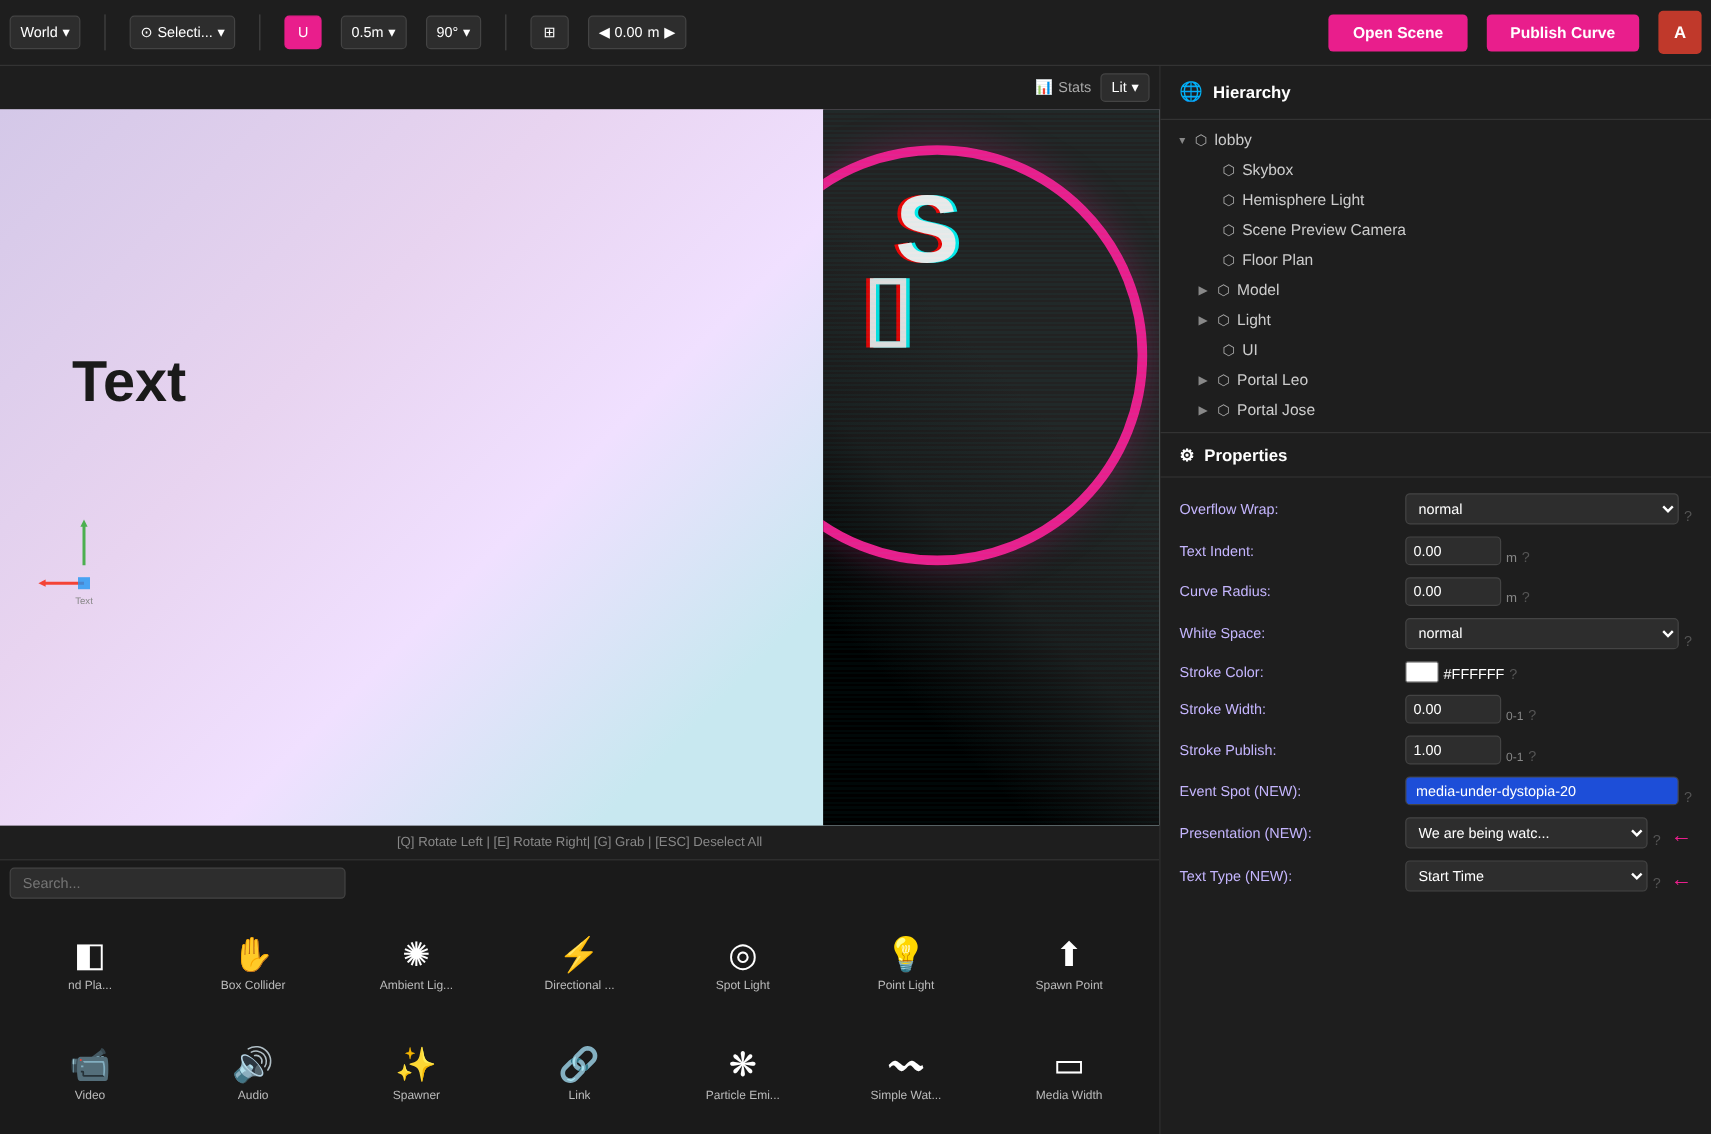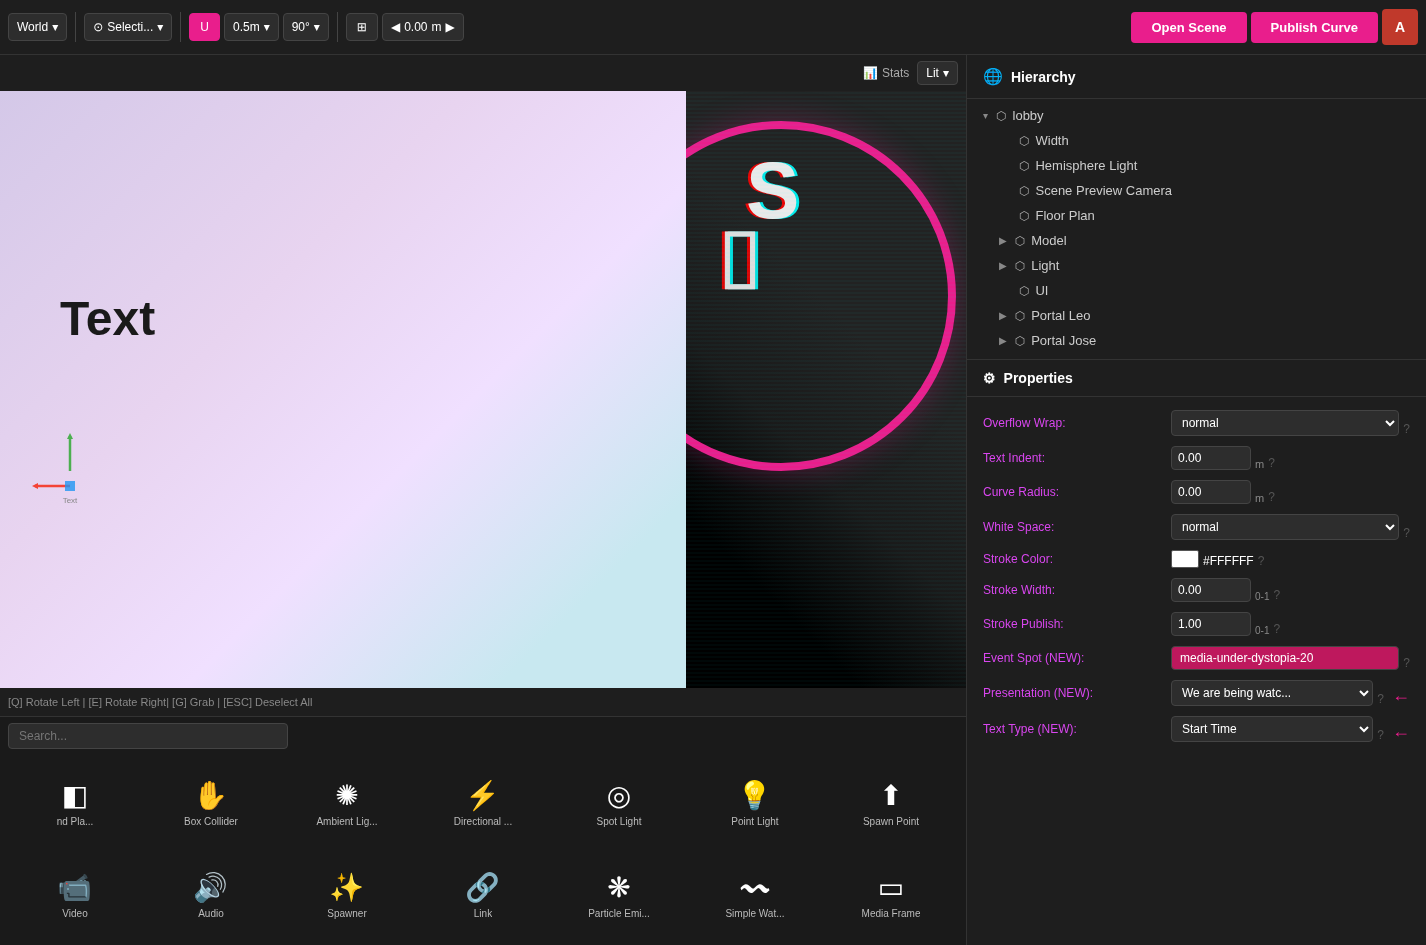--- a/index.html
+++ b/index.html
@@ -2,21 +2,21 @@
 <html><head>
   <meta charset="utf-8">
   <style>
     * { box-sizing: border-box; margin: 0; padding: 0; }
     body { background: #1a1a1a; color: #fff; font-family: -apple-system, BlinkMacSystemFont, 'Segoe UI', sans-serif; font-size: 13px; overflow: hidden; width: 1426px; height: 945px; }
 
     
     .toolbar {
       display: flex; align-items: center; height: 55px;
       background: #1e1e1e; border-bottom: 1px solid #333;
-      padding: 0 8px; gap: 4px;
+      padding: 0 8px; gap: 16px;
     }
     .toolbar-btn {
       display: flex; align-items: center; gap: 6px;
       background: #2d2d2d; border: 1px solid #444; border-radius: 4px;
       color: #fff; padding: 6px 10px; cursor: pointer; font-size: 12px;
     }
     .toolbar-btn.active { background: #e91e8c; border-color: #e91e8c; }
     .toolbar-select {
       background: #2d2d2d; border: 1px solid #444; border-radius: 4px;
       color: #fff; padding: 6px 8px; font-size: 12px; cursor: pointer;
@@ -81,21 +81,21 @@
       position: absolute; width: 350px; height: 350px; border-radius: 50%;
       border: 8px solid #e91e8c; top: 30px; left: -80px;
       box-shadow: 0 0 30px #e91e8c44;
     }
     .art-glitch {
       position: absolute; inset: 0;
       background: repeating-linear-gradient(0deg, transparent, transparent 2px, rgba(0,255,255,0.03) 2px, rgba(0,255,255,0.03) 4px);
     }
     .viewport-shortcut-bar {
       height: 28px; background: #1e1e1e; display: flex; align-items: center;
-      padding: 0 8px; color: #888; font-size: 11px;
+      padding: 0 8px; color: #888; font-size: 11px; justify-content: center;
     }
     .viewport-bottom {
       background: #1a1a1a; border-top: 1px solid #333;
     }
     .search-bar-area {
       padding: 6px 8px; display: flex;
     }
     .search-input {
       background: #2d2d2d; border: 1px solid #444; border-radius: 4px;
       color: #bef264; padding: 5px 10px; font-size: 12px; width: 280px;
@@ -137,38 +137,38 @@
       padding: 10px 16px; border-top: 1px solid #333; border-bottom: 1px solid #333;
       font-weight: 600; font-size: 14px;
     }
     .properties-body {
       overflow-y: auto; padding: 8px 0;
     }
     .prop-row {
       display: flex; align-items: center; padding: 5px 16px; gap: 8px;
     }
     .prop-label {
-      width: 180px; color: #d946ef; font-size: 12px; flex-shrink: 0;
+      width: 180px; color: #c4b5fd; font-size: 12px; flex-shrink: 0;
     }
     .prop-control { flex: 1; display: flex; align-items: flex-end; gap: 4px; }
     .prop-select {
       background: #2d2d2d; border: 1px solid #444; border-radius: 4px;
       color: #fff; padding: 4px 6px; font-size: 12px; width: 100%;
     }
     .prop-input {
       background: #2d2d2d; border: 1px solid #444; border-radius: 4px;
       color: #fff; padding: 4px 6px; font-size: 12px; width: 80px;
     }
     .prop-unit { color: #888; font-size: 11px; }
     .prop-range { color: #888; font-size: 10px; }
     .prop-help { color: #555; font-size: 12px; cursor: help; }
     .color-swatch { width: 28px; height: 18px; border-radius: 2px; border: 1px solid #555; }
     .color-value { color: #fff; font-size: 12px; }
     .prop-text-input {
-      background: #be185d; border: 1px solid #444; border-radius: 4px;
+      background: #1d4ed8; border: 1px solid #444; border-radius: 4px;
       color: #fff; padding: 4px 8px; font-size: 12px; flex: 1;
     }
     .arrow-indicator {
       color: #e91e8c; font-size: 18px; margin-left: 4px;
     }
 
     
     .gizmo-svg { width: 80px; height: 80px; }
   </style>
 </head>
@@ -312,42 +312,42 @@
           <div class="asset-item">
             <div class="asset-icon">❋</div>
             <div class="asset-label">Particle Emi...</div>
           </div>
           <div class="asset-item">
             <div class="asset-icon">〰</div>
             <div class="asset-label">Simple Wat...</div>
           </div>
           <div class="asset-item">
             <div class="asset-icon">▭</div>
-            <div class="asset-label">Media Frame</div>
+            <div class="asset-label">Media Width</div>
           </div>
         </div>
     </div>
   </div>
 
   <div class="right-panel">
 
     <div class="hierarchy-header">
       <span style="font-size:16px;">🌐</span>
       <span>Hierarchy</span>
     </div>
     <div class="hierarchy-list" id="hierarchy-list-container" style="max-height:260px;">
     <div class="hierarchy-item">
           <span class="hierarchy-arrow">▾</span>
           <span class="hierarchy-icon">⬡</span>
           <span>lobby</span>
         </div>
         <div class="hierarchy-item indent1">
           <span style="width: 14px; display: inline-block;"></span>
           <span class="hierarchy-icon">⬡</span>
-          <span>Width</span>
+          <span>Skybox</span>
         </div>
         <div class="hierarchy-item indent1">
           <span style="width: 14px; display: inline-block;"></span>
           <span class="hierarchy-icon">⬡</span>
           <span>Hemisphere Light</span>
         </div>
         <div class="hierarchy-item indent1">
           <span style="width: 14px; display: inline-block;"></span>
           <span class="hierarchy-icon">⬡</span>
           <span>Scene Preview Camera</span>

